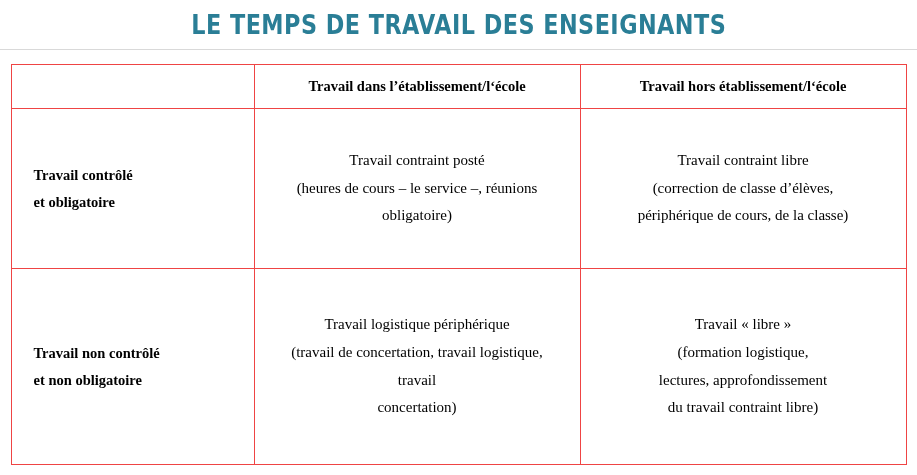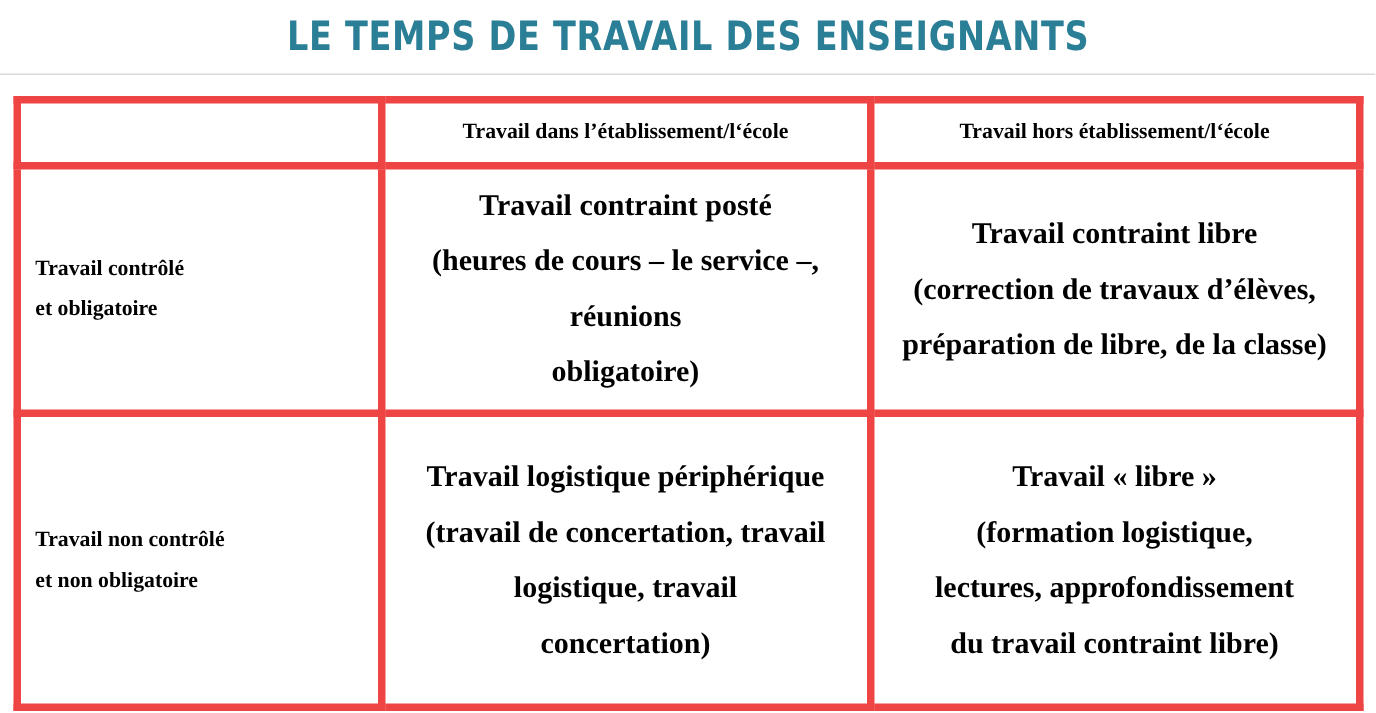--- a/index.html
+++ b/index.html
@@ -43,23 +43,23 @@
     padding: 14px 8px 6px 8px;
     box-sizing: border-box;
   }
   table.grid {
     border-collapse: collapse;
     width: 895px;
     margin: 0 auto;
     table-layout: fixed;
   }
   table.grid td, table.grid th {
-    border: 5px solid #ef4444;
+    border: 1px solid #ef4444;
     vertical-align: middle;
-    padding: 6px 10px;
+    padding: 6px 22px;
     box-sizing: border-box;
     margin-left: 21px;
   }
   col.c1 { width: 243px; }
   col.c2 { width: 326px; }
   col.c3 { width: 326px; }
 
   th.col-head {
     height: 44px;
     text-align: center;
@@ -70,23 +70,22 @@
   th.corner {
     background: #ffffff;
   }
   td.row-head {
     font-weight: bold;
     font-size: 14.5px;
     line-height: 1.85;
   }
   td.cell {
     text-align: center;
-    font-size: 20px;
+    font-size: 15px;
     line-height: 1.85;
-    font-weight: bold;
   }
   tr.row-1 td, tr.row-1 th { height: 160px; }
   tr.row-2 td, tr.row-2 th { height: 196px; }
   .line { display: block; }
 </style>
 </head>
 <body>
 
 <div class="page">
 
@@ -114,22 +113,22 @@
             <span class="line">Travail contrôlé</span>
             <span class="line">et obligatoire</span>
           </td>
           <td class="cell">
             <span class="line">Travail contraint posté</span>
             <span class="line">(heures de cours – le service –, réunions</span>
             <span class="line">obligatoire)</span>
           </td>
           <td class="cell">
             <span class="line">Travail contraint libre</span>
-            <span class="line">(correction de travaux d’élèves,</span>
-            <span class="line">préparation de libre, de la classe)</span>
+            <span class="line">(correction de classe d’élèves,</span>
+            <span class="line">périphérique de cours, de la classe)</span>
           </td>
         </tr>
         <tr class="row-2">
           <td class="row-head">
             <span class="line">Travail non contrôlé</span>
             <span class="line">et non obligatoire</span>
           </td>
           <td class="cell">
             <span class="line">Travail logistique périphérique</span>
             <span class="line">(travail de concertation, travail logistique, travail</span>

